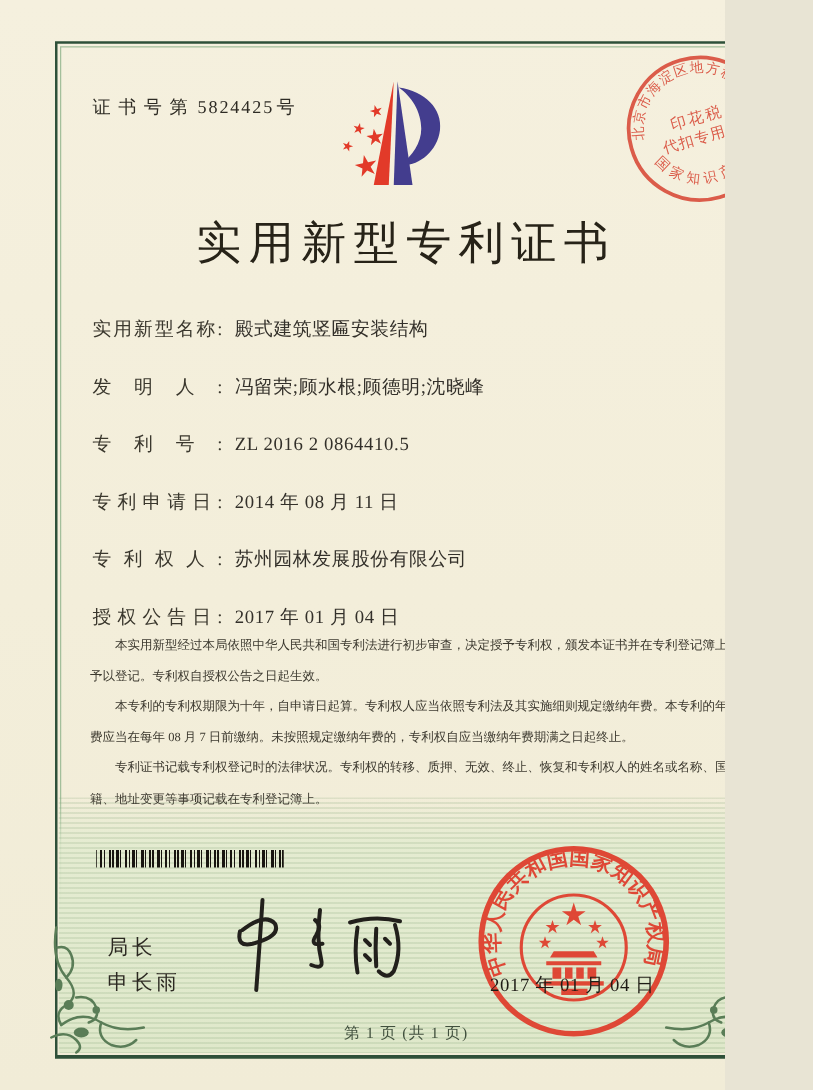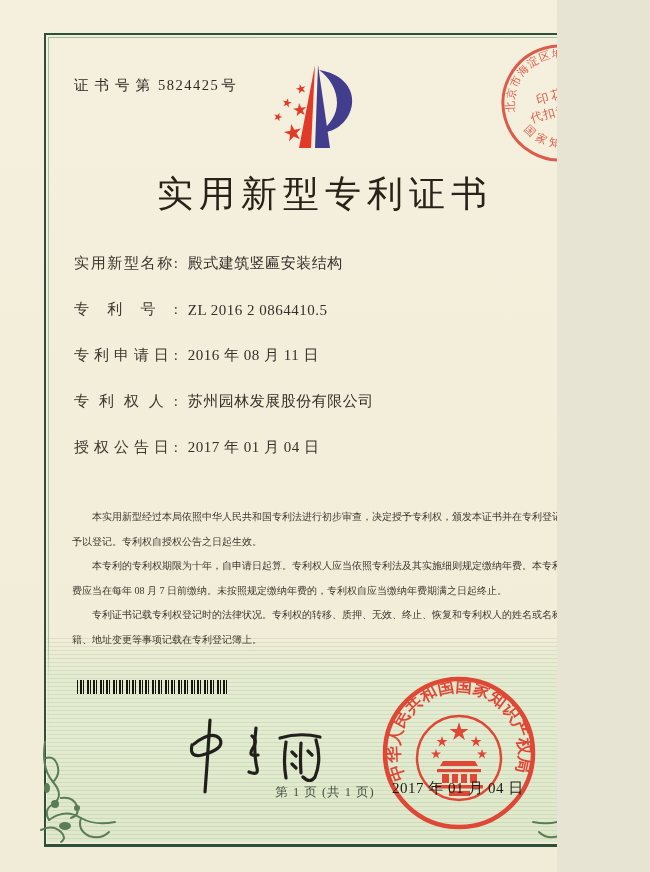--- a/index.html
+++ b/index.html
@@ -1,19 +1,19 @@
 <!DOCTYPE html>
 <html><head>
 <meta charset="utf-8">
 <style>
   html,body{margin:0;padding:0;background:#e8e4d4;}
   .page{
     position:relative;width:557px;height:872px;overflow:hidden;
     background:linear-gradient(180deg,#f5f0de 0%,#f3eeda 55%,#f1ecd7 100%);
-    font-family:"Liberation Serif","DejaVu Serif",serif;color:#34312a;
+    font-family:"Liberation Serif","DejaVu Serif",serif;color:#34312a;padding-left:23px;
   }
   .frame{position:absolute;left:44px;top:33px;width:559px;height:809px;
     border:2px solid #2e5039;border-bottom-width:3px;}
   .frame-inner{position:absolute;inset:2px;border:1px solid #a3bf9b;}
   .green-band{position:absolute;left:47px;top:638px;width:556px;height:204px;
     background:
       repeating-linear-gradient(180deg,rgba(134,166,122,.20) 0 1px,rgba(0,0,0,0) 1px 4px),
       linear-gradient(180deg,rgba(226,235,207,0) 0,rgba(226,235,207,.85) 38px,#e3ebd0 90px,#dfe8ca 100%);}
   .cert-no{position:absolute;left:74px;top:76px;font-size:14.5px;color:#2e2b24;white-space:nowrap;}
   .cert-no .sp{letter-spacing:6px;}
@@ -36,21 +36,21 @@
       #18150f 10px 12px,transparent 12px 13px);}
   .signer{position:absolute;left:86px;top:744px;font-size:16.5px;letter-spacing:3px;
     line-height:28px;color:#2c2922;}
   .sig{position:absolute;left:168px;top:710px;}
   .seal{position:absolute;left:380px;top:674px;}
   .seal-date{position:absolute;left:392px;top:779px;font-size:15px;letter-spacing:.5px;
     color:#1e1b15;z-index:5;white-space:nowrap;}
   .flourish{position:absolute;z-index:4;}
   .flourish.left{left:31px;top:738px;}
   .flourish.right{left:517px;top:738px;transform:scaleX(-1);}
-  .footer{position:absolute;left:0;top:784px;width:650px;text-align:center;
+  .footer{position:absolute;left:0;top:818px;width:650px;text-align:center;
     font-size:12.5px;color:#41503e;letter-spacing:1px;}
 </style>
 </head>
 <body>
 
 <div class="page">
 
   <div class="frame">
     <div class="frame-inner"></div>
   </div>
@@ -90,45 +90,53 @@
   </svg>
 
   <div class="title">实用新型专利证书</div>
 
   <div class="fields">
     <div class="field">
       <span class="flabel">实用新型名称:</span>
       <span class="fvalue">殿式建筑竖匾安装结构</span>
     </div>
     <div class="field">
+      <span class="flabel">发明人:</span>
+      <span class="fvalue">冯留荣;顾水根;顾德明;沈晓峰</span>
+    </div>
+    <div class="field">
       <span class="flabel">专利号:</span>
       <span class="fvalue">ZL 2016 2 0864410.5</span>
     </div>
     <div class="field">
       <span class="flabel">专利申请日:</span>
-      <span class="fvalue">2016 年 08 月 11 日</span>
+      <span class="fvalue">2014 年 08 月 11 日</span>
     </div>
     <div class="field">
       <span class="flabel">专利权人:</span>
       <span class="fvalue">苏州园林发展股份有限公司</span>
     </div>
     <div class="field">
       <span class="flabel">授权公告日:</span>
       <span class="fvalue">2017 年 01 月 04 日</span>
     </div>
   </div>
 
   <div class="body-text">
     <p>本实用新型经过本局依照中华人民共和国专利法进行初步审查，决定授予专利权，颁发本证书并在专利登记簿上予以登记。专利权自授权公告之日起生效。</p>
     <p>本专利的专利权期限为十年，自申请日起算。专利权人应当依照专利法及其实施细则规定缴纳年费。本专利的年费应当在每年 08 月 7 日前缴纳。未按照规定缴纳年费的，专利权自应当缴纳年费期满之日起终止。</p>
     <p>专利证书记载专利权登记时的法律状况。专利权的转移、质押、无效、终止、恢复和专利权人的姓名或名称、国籍、地址变更等事项记载在专利登记簿上。</p>
   </div>
 
   <div class="barcode"></div>
 
+  <div class="signer">
+    <div>局长</div>
+    <div>申长雨</div>
+  </div>
 
   <svg class="sig" width="180" height="92" viewBox="0 0 180 92">
     <g fill="none" stroke="#22201c" stroke-width="3.2" stroke-linecap="round" stroke-linejoin="round">
       <path d="M26 34 Q44 20 52 29 Q57 39 34 45 Q21 48 24 35"></path>
       <path d="M42 10 Q40 42 37 82"></path>
       <path d="M84 26 Q90 30 85 38 Q79 47 90 45"></path>
       <path d="M88 18 Q85 42 89 58 Q91 66 81 62"></path>
       <path d="M112 28 Q132 22 152 27"></path>
       <path d="M118 32 Q115 52 118 68"></path>
       <path d="M148 30 Q154 50 147 67 Q142 74 135 67"></path>

